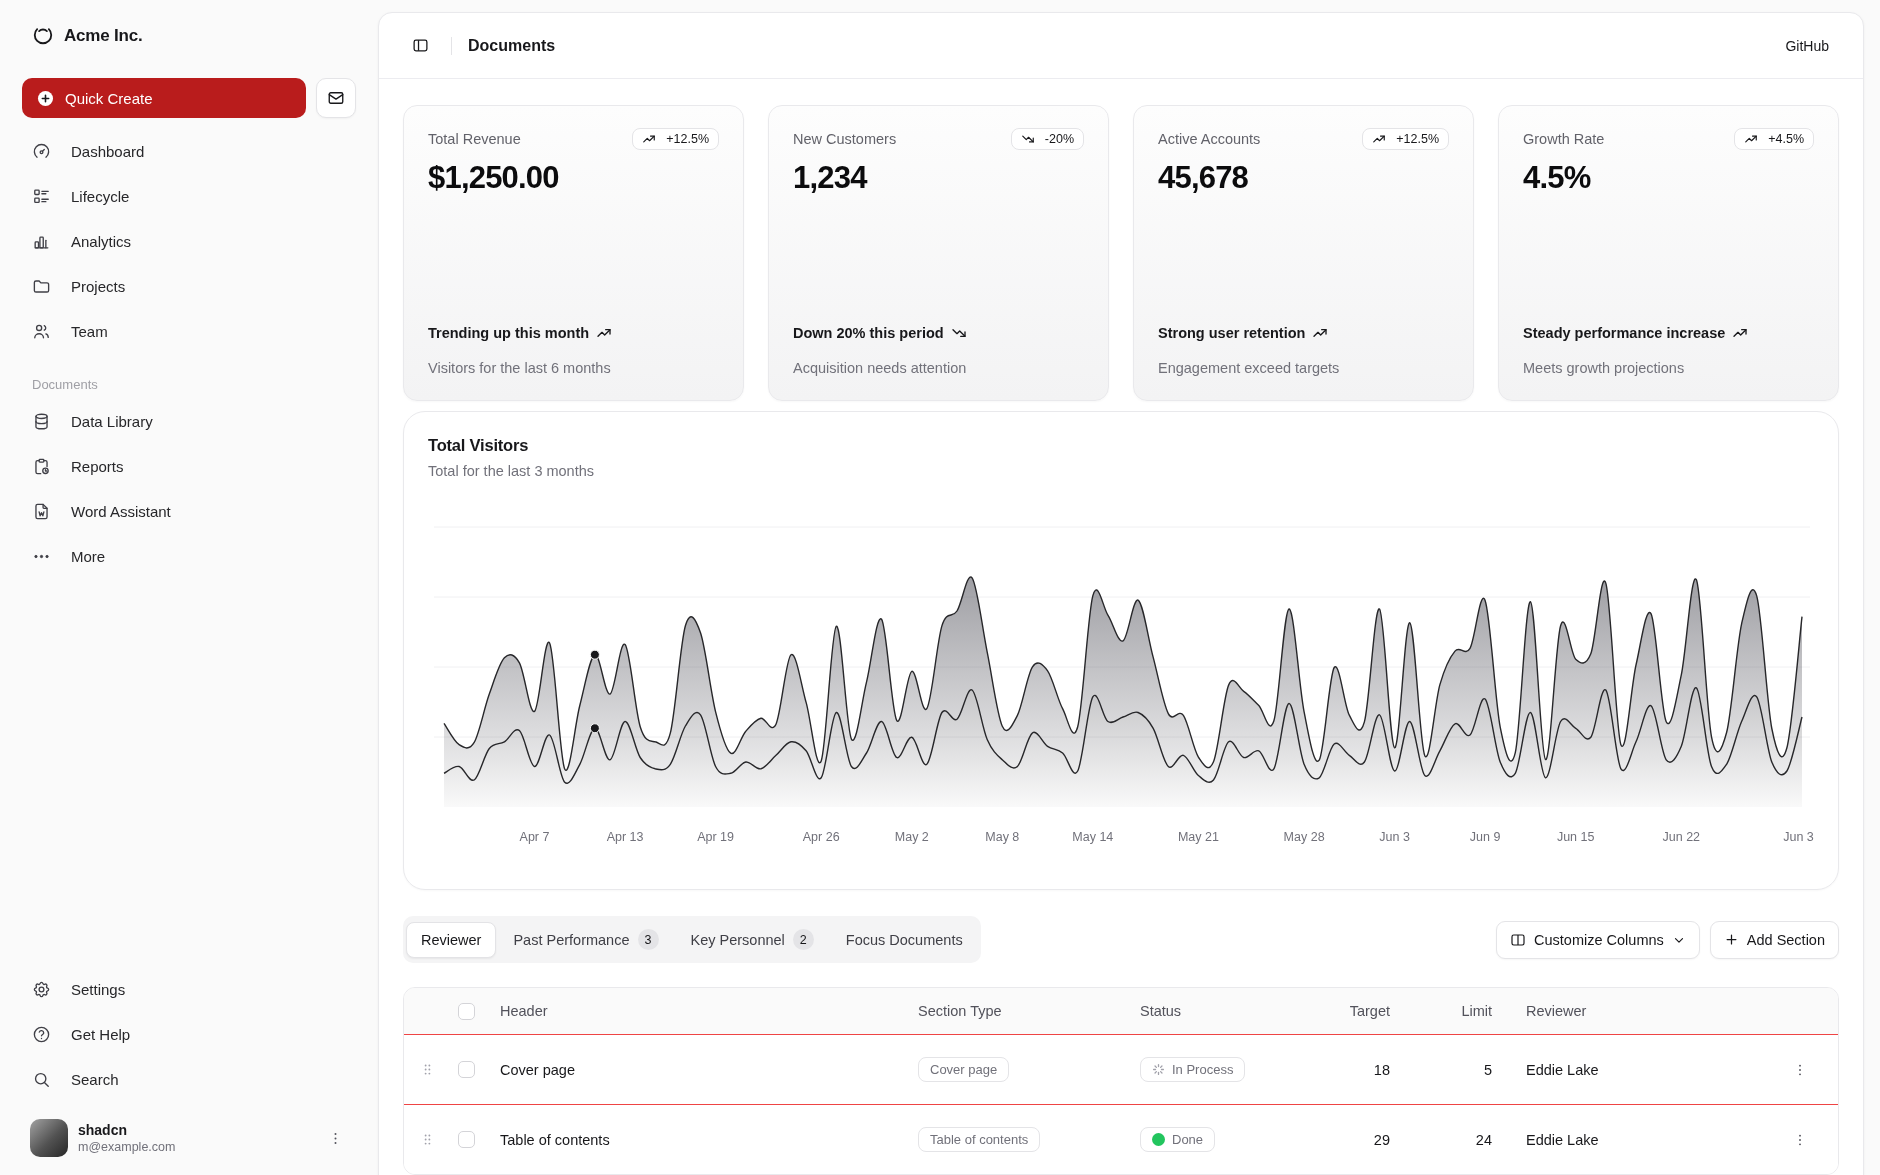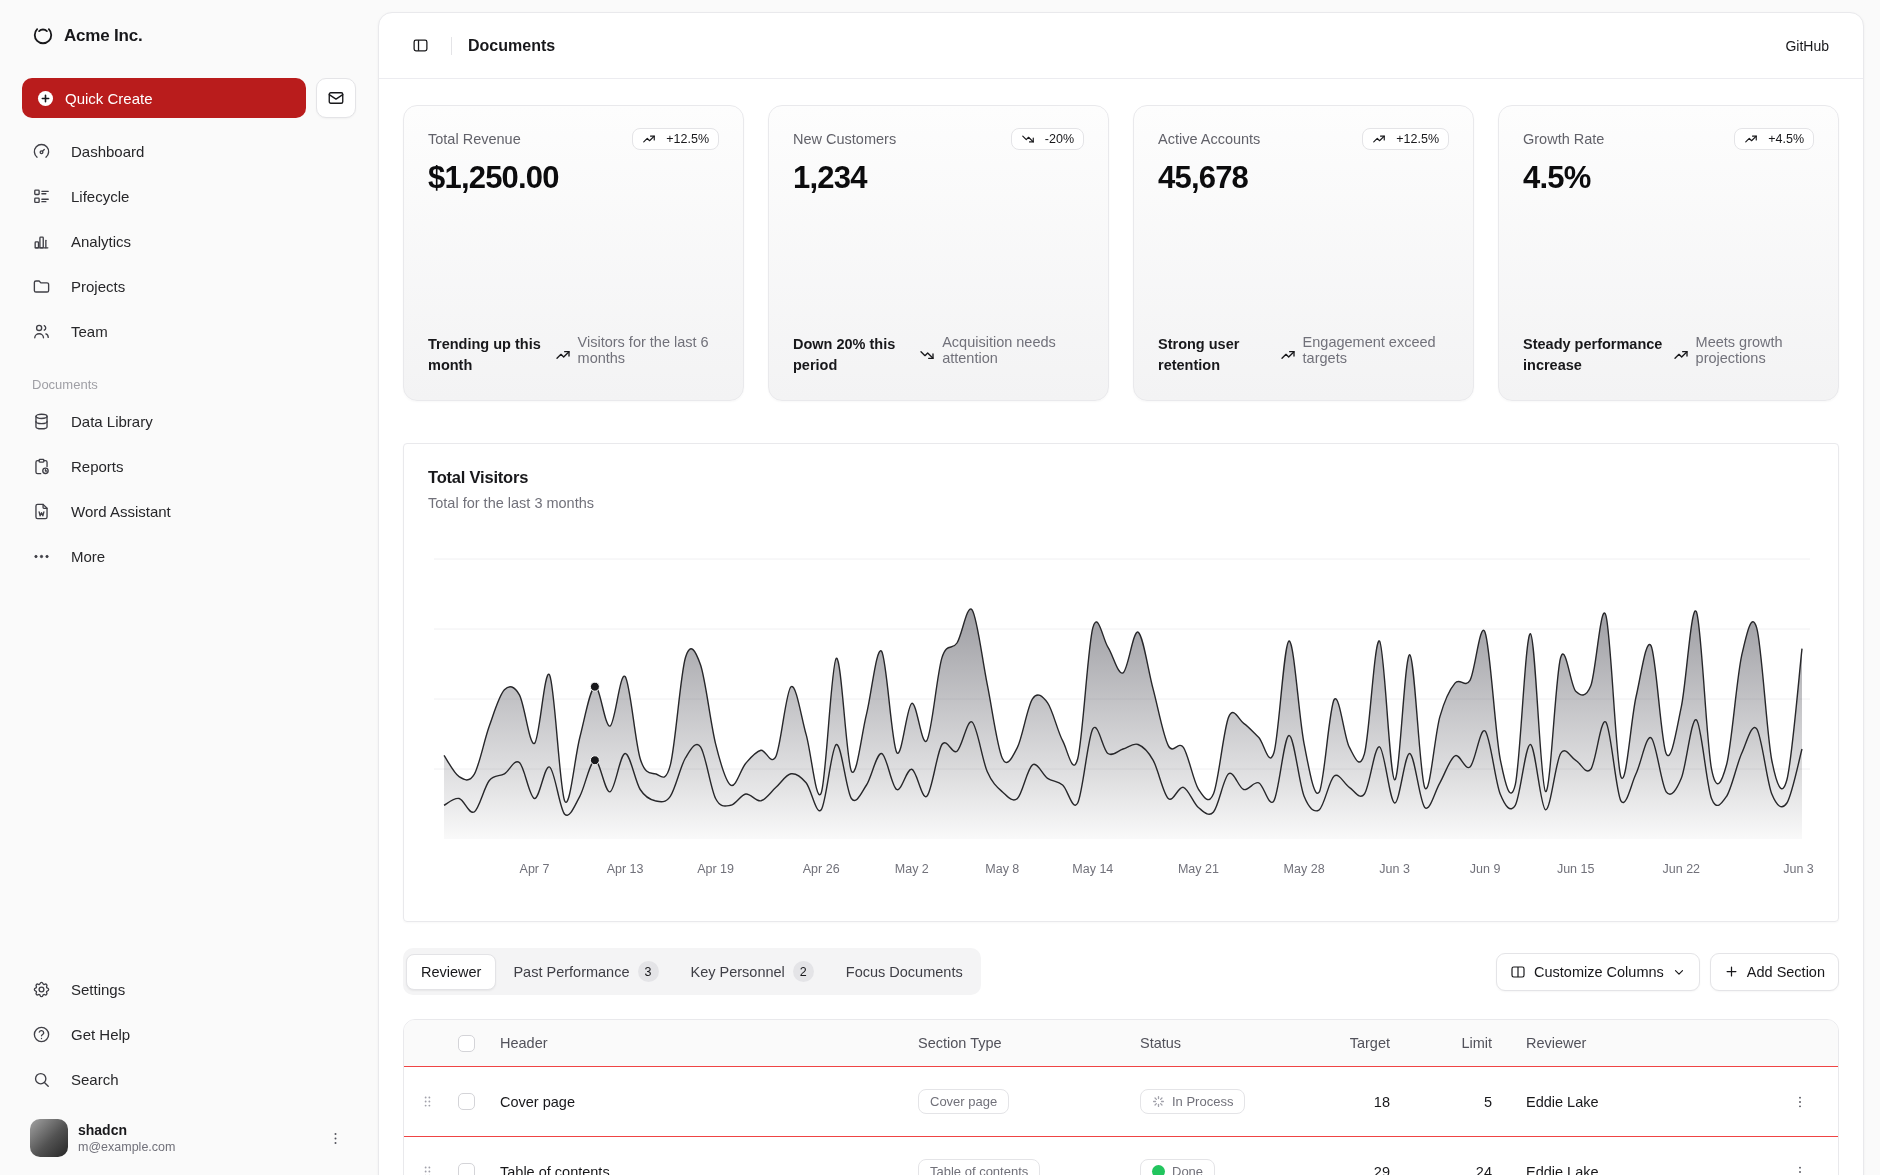--- a/index.html
+++ b/index.html
@@ -43,27 +43,27 @@
   
   .cards { display:grid; grid-template-columns:repeat(4,1fr); gap:24px; }
   .stat-card { border:1px solid #e9e9ec; border-radius:14px; padding:22px 24px 24px; min-height:296px;
     background:linear-gradient(to top,#f3f3f4,#fdfdfd); display:flex; flex-direction:column; box-shadow:0 1px 2px rgba(0,0,0,.03); }
   .stat-top { display:flex; align-items:flex-start; justify-content:space-between; gap:8px; }
   .stat-label { font-size:14.5px; color:#62626a; padding-top:3px; }
   .trend-badge { display:flex; align-items:center; gap:10px; border:1px solid #e4e4e7; background:#fff;
     border-radius:8px; padding:3px 9px; font-size:12.5px; color:#18181b; white-space:nowrap; }
   .trend-badge svg, .stat-foot-title svg { stroke:#18181b; }
   .stat-value { font-size:31px; font-weight:700; letter-spacing:-0.8px; margin-top:10px; color:#0c0c0e; }
-  .stat-footer { margin-top:auto; display:flex; flex-direction:row; gap:7px; }
+  .stat-footer { margin-top:auto; display:flex; flex-direction:column; gap:16px; }
   .stat-foot-title { font-size:14.5px; font-weight:600; display:flex; align-items:center; gap:7px; line-height:1.45; }
   .stat-foot-title .ft-text { max-width:240px; }
   .stat-foot-sub { font-size:14.5px; color:#71717a; }
 
   
-  .chart-card { margin-top:42px; border:1px solid #e9e9ec; border-radius:4px; padding:24px 24px 14px; box-shadow:0 1px 2px rgba(0,0,0,.03); }
+  .chart-card { margin-top:10px; border:1px solid #e9e9ec; border-radius:22px; padding:24px 24px 14px; box-shadow:0 1px 2px rgba(0,0,0,.03); }
   .chart-head { display:flex; align-items:flex-start; justify-content:space-between; }
   .chart-title { font-size:16.5px; font-weight:700; letter-spacing:-0.2px; }
   .chart-sub { font-size:14.5px; color:#71717a; margin-top:8px; }
   .range-group { display:flex; border:1px solid #e4e4e7; border-radius:10px; overflow:hidden; background:#fff; }
   .range-item { padding:9px 17px; font-size:14px; color:#18181b; background:#fff; border:none; border-left:1px solid #e4e4e7; cursor:pointer; font-family:inherit; }
   .range-item:first-child { border-left:none; }
   .range-item.active { background:#f4f4f5; font-weight:500; }
   .chart-wrap { position:relative; margin-top:16px; }
   #visitors-chart { width:100%; height:380px; }
   .axis-tick { font-size:12.5px; fill:#71717a; }

